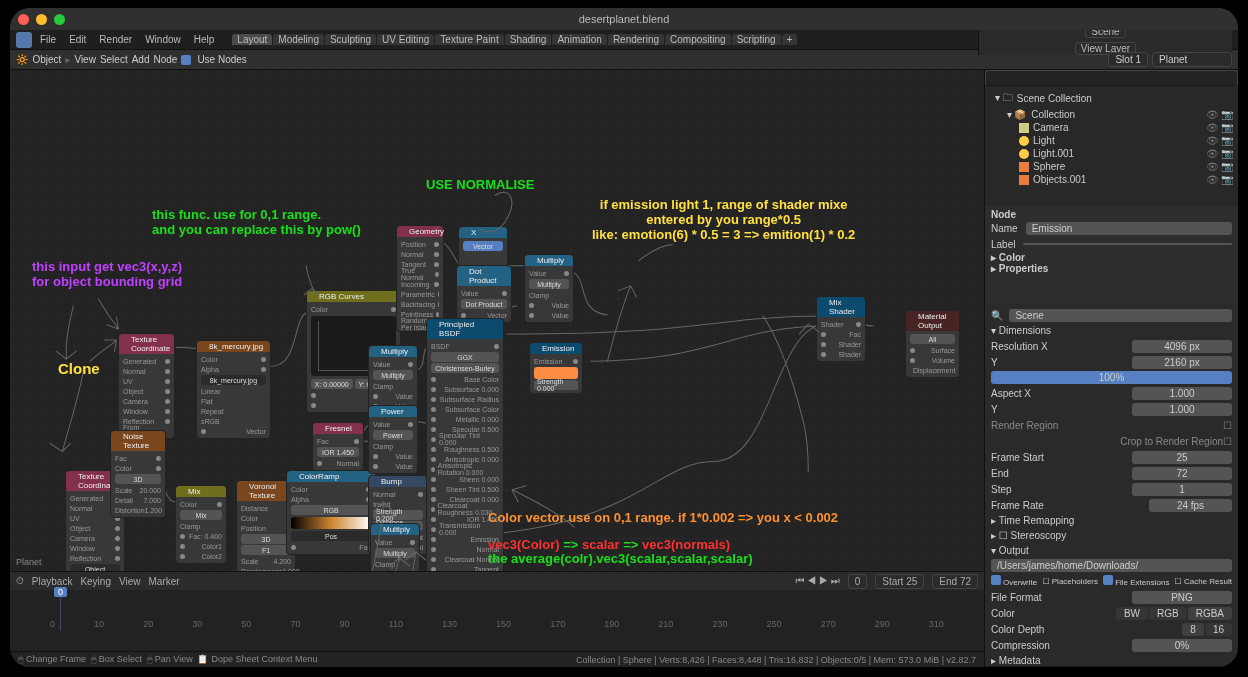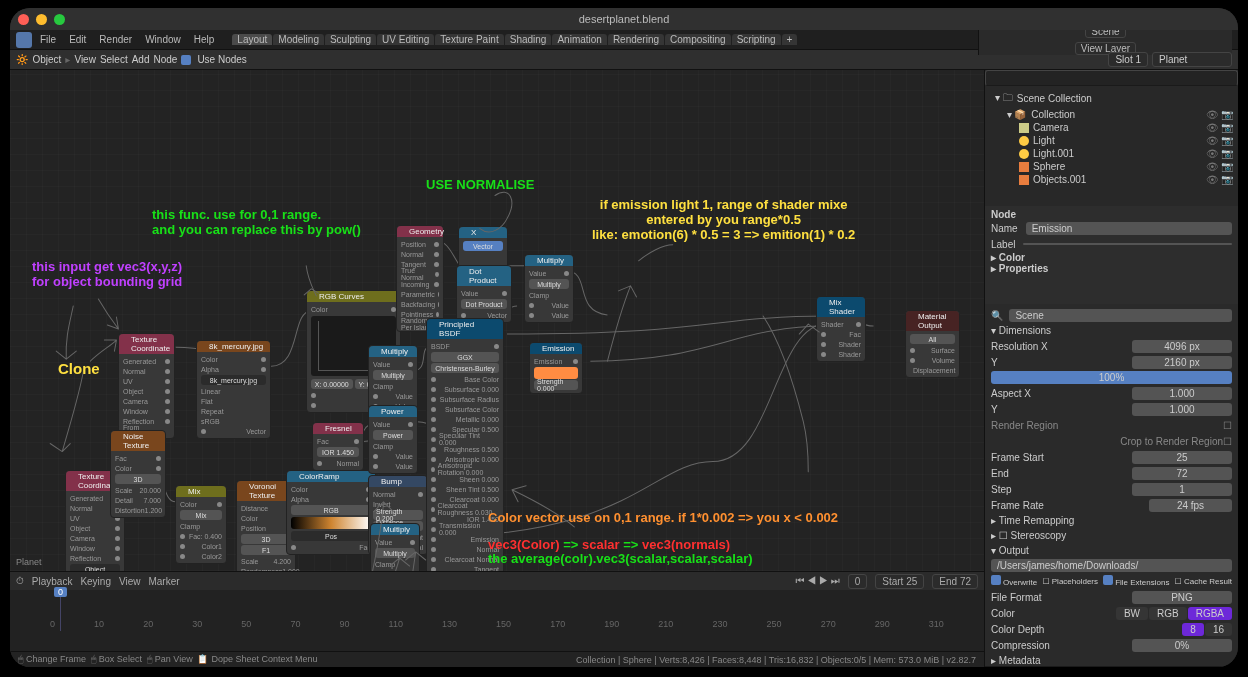--- a/index.html
+++ b/index.html
@@ -96,21 +96,21 @@
   .a-yellow { color:#FFE040;text-align:center; }
   .a-orange { color:#FF9030; }
   .a-red { color:#FF3030; }
   .draw { stroke:#ff1010; stroke-width:4; fill:none; stroke-linecap:round; }
   
   .right .panel { border-bottom: 1px solid #1a1a1a; padding: 3px 6px; font-size:10px; }
   .right .panel h4 { font-size:10px; font-weight:normal; color:#ccc; padding:2px 0; }
   .right .row2 { display:flex; align-items:center; justify-content:space-between; height:16px; }
   .right .btn-group { display:flex; gap:1px; }
   .right .btn-group span { background:#353535; padding:1px 8px; border-radius:3px; }
-  .right .btn-group .sel { background:#6d28d9; }
+  .right .btn-group .sel { background:#404040; }
   .right .numfield { background:#545454; border-radius:3px; padding:1px 6px; text-align:center; margin:1px 0; }
   .outliner { height: 120px; overflow:hidden; font-size:10px; padding:3px 4px; background:#282828;}
   .outliner .item { display:flex; align-items:center; gap:4px; padding:1px 0 1px 6px; }
   .outliner .indent1 { padding-left: 18px; }
   .outliner .indent2 { padding-left: 30px; }
   .ico { width:10px; height:10px; display:inline-block; }
   .ico-cam { background:#cc8; }
   .ico-light { background:#fc4; border-radius:50%; }
   .ico-mesh { background:#e87d3e; }
   .eyes { margin-left:auto; display:flex; gap:6px; color:#777; }

